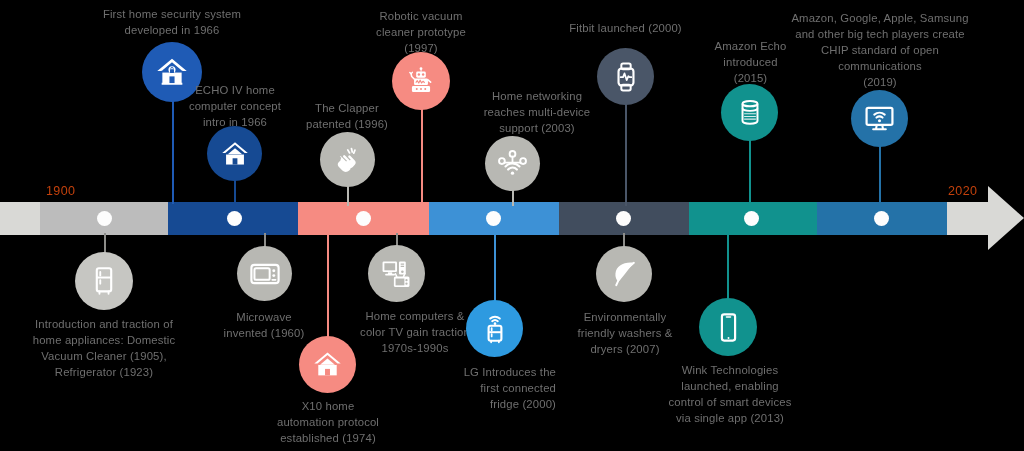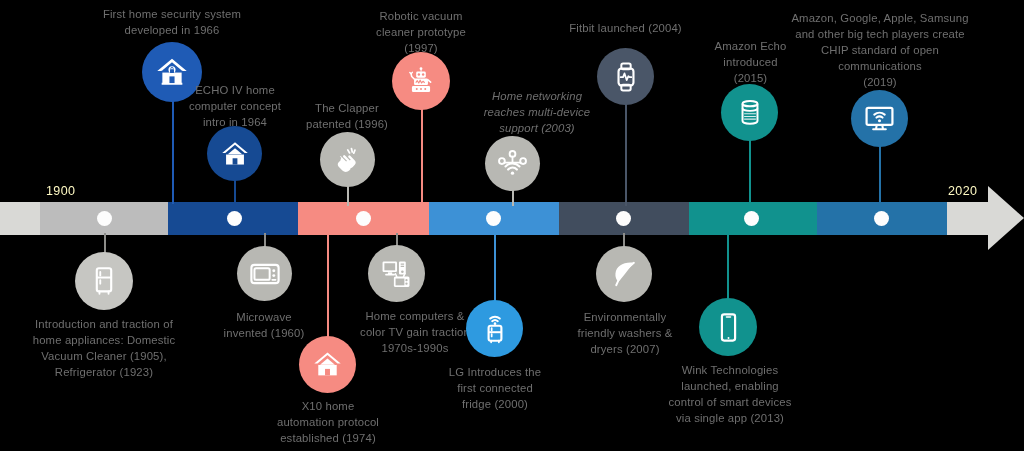--- a/index.html
+++ b/index.html
@@ -9,21 +9,21 @@
 
   
   .bar-seg{position:absolute;top:202px;height:33px;}
   .arrow-tail{position:absolute;top:202px;height:33px;background:#d9d9d6;}
   .arrow-head{position:absolute;top:186px;width:0;height:0;
               border-top:32px solid transparent;border-bottom:32px solid transparent;
               border-left:36px solid #d9d9d6;}
   .bar-dot{position:absolute;top:211px;width:15px;height:15px;border-radius:50%;
            background:#fdfdfd;}
 
-  .year{position:absolute;color:#fef9c3;font-size:12.5px;letter-spacing:.4px;}
+  .year{position:absolute;color:#c2410c;font-size:12.5px;letter-spacing:.4px;}
 
   
   .conn{position:absolute;width:2px;}
 
   
   .node{position:absolute;}
   .circ{position:absolute;border-radius:50%;display:flex;
         align-items:center;justify-content:center;}
   .circ svg{display:block;}
   .cap{position:absolute;color:#6f6f6f;font-size:11.3px;line-height:16px;
@@ -86,21 +86,21 @@
           <path d="M12 3.2 2.4 11.3h2.3L12 5.1l7.3 6.2h2.3L12 3.2Z" fill="#fff"></path>
           <rect x="5.3" y="12.3" width="13.4" height="7.6" fill="#fff"></rect>
           <rect x="10.2" y="15.2" width="3.6" height="4.7" fill="#164a93"></rect>
           <path d="M12 6.4 5.3 12.1h13.4L12 6.4Z" fill="#164a93"></path>
           <path d="M12 7.6 6.6 12.2h10.8L12 7.6Z" fill="#fff"></path>
         </svg>
       </span>
     </div>
     <div class="cap" style="left:170px;top:82px;width:130px;white-space:pre-line;">ECHO IV home
 computer concept
-intro in 1964</div>
+intro in 1966</div>
   </div>
 
   <div class="conn" style="left:347px;top:186px;height:20px;background:#b8b8b3;"></div>
   <div class="node">
     <div class="circ" style="left:320px;top:132px;width:55px;height:55px;background:#b8b8b3;">
       <span>
         <svg width="32" height="32" viewBox="0 0 24 24" fill="#fff">
           <path d="M14.6 3.4l.6 2.6M17.2 4.6l-.9 2.3M11.8 4.4l1.4 2.3" stroke="#fff" stroke-width="1.3" stroke-linecap="round" fill="none"></path>
           <path d="M7.1 10.3c-.9.9-.9 2.4 0 3.3l3.5 3.6c1.4 1.4 3.6 1.4 5 0l1.5-1.6c.9-.9.9-2.4 0-3.3l-3.4-3.5a.9.9 0 0 0-1.3 1.3l1.6 1.6-.6.6-3.6-3.7a.9.9 0 0 0-1.3 1.3l2.7 2.7-.6.6-3.5-3.6a.9.9 0 0 0-1.3 0" fill="#fff"></path>
           <path d="M6.6 12.1 5 13.7c-.9.9-.9 2.4 0 3.3l2.8 2.9c1.4 1.4 3.7 1.4 5.1 0l1.2-1.3" fill="#fff"></path>
@@ -146,38 +146,38 @@
           <circle cx="12" cy="5" r="2.1" fill="none" stroke="#fff" stroke-width="1.4"></circle>
           <circle cx="4.3" cy="10.2" r="2.1" fill="none" stroke="#fff" stroke-width="1.4"></circle>
           <circle cx="19.7" cy="10.2" r="2.1" fill="none" stroke="#fff" stroke-width="1.4"></circle>
           <path d="M12 7.1v4.2M12 11.3 6.2 11.3M12 11.3l5.8 0" stroke="#fff" stroke-width="1.3" fill="none" stroke-linecap="round"></path>
           <path d="M6.9 14.2a7 7 0 0 1 10.2 0" stroke="#fff" stroke-width="1.5" fill="none" stroke-linecap="round"></path>
           <path d="M8.8 16.4a4.3 4.3 0 0 1 6.4 0" stroke="#fff" stroke-width="1.5" fill="none" stroke-linecap="round"></path>
           <circle cx="12" cy="19" r="1.2" fill="#fff"></circle>
         </svg>
       </span>
     </div>
-    <div class="cap" style="left:462px;top:88px;width:150px;white-space:pre-line;font-style:italic;">Home networking
+    <div class="cap" style="left:462px;top:88px;width:150px;white-space:pre-line;">Home networking
 reaches multi-device
 support (2003)</div>
   </div>
 
   <div class="conn" style="left:625px;top:104px;height:102px;background:#4a5668;"></div>
   <div class="node">
     <div class="circ" style="left:597px;top:48px;width:57px;height:57px;background:#4a5668;">
       <span>
         <svg width="32" height="32" viewBox="0 0 24 24">
           <rect x="8.5" y="1.8" width="7" height="4.4" rx="1.3" fill="none" stroke="#fff" stroke-width="1.5"></rect>
           <rect x="8.5" y="17.8" width="7" height="4.4" rx="1.3" fill="none" stroke="#fff" stroke-width="1.5"></rect>
           <rect x="6.4" y="5.6" width="11.2" height="12.8" rx="2.3" fill="none" stroke="#fff" stroke-width="1.6"></rect>
           <path d="M8 12.1h1.8l1.1-2.8 1.6 5 1.3-2.9.9 .7H16" stroke="#fff" stroke-width="1.3" fill="none" stroke-linecap="round" stroke-linejoin="round"></path>
         </svg>
       </span>
     </div>
-    <div class="cap" style="left:553px;top:20px;width:145px;white-space:pre-line;">Fitbit launched (2004)</div>
+    <div class="cap" style="left:553px;top:20px;width:145px;white-space:pre-line;">Fitbit launched (2000)</div>
   </div>
 
   <div class="conn" style="left:749px;top:140px;height:66px;background:#11928e;"></div>
   <div class="node">
     <div class="circ" style="left:721px;top:84px;width:57px;height:57px;background:#11928e;">
       <span>
         <svg width="32" height="32" viewBox="0 0 24 24">
           <ellipse cx="12" cy="5" rx="5.6" ry="2" fill="none" stroke="#fff" stroke-width="1.5"></ellipse>
           <path d="M6.4 5v13c0 1.1 2.5 2 5.6 2s5.6-.9 5.6-2V5" fill="none" stroke="#fff" stroke-width="1.5"></path>
           <path d="M6.4 8.4c0 1.1 2.5 2 5.6 2s5.6-.9 5.6-2" fill="none" stroke="#fff" stroke-width="1.3"></path>
@@ -296,21 +296,21 @@
           <path d="M8.4 4.2a5.4 5.4 0 0 1 7.2 0" stroke="#fff" stroke-width="1.5" fill="none" stroke-linecap="round"></path>
           <path d="M9.9 6.1a3.2 3.2 0 0 1 4.2 0" stroke="#fff" stroke-width="1.5" fill="none" stroke-linecap="round"></path>
           <circle cx="12" cy="8" r="1" fill="#fff"></circle>
           <rect x="7.2" y="9.6" width="9.6" height="11.2" rx="1.5" fill="none" stroke="#fff" stroke-width="1.6"></rect>
           <path d="M7.2 14.4h9.6" stroke="#fff" stroke-width="1.5"></path>
           <path d="M9.5 11.3v1.8M9.5 15.8v1.8" stroke="#fff" stroke-width="1.3" stroke-linecap="round"></path>
           <path d="M9.1 20.8v1.2M14.9 20.8v1.2" stroke="#fff" stroke-width="1.3" stroke-linecap="round"></path>
         </svg>
       </span>
     </div>
-    <div class="cap" style="left:434px;top:364px;width:122px;white-space:pre-line;">LG Introduces the
+    <div class="cap" style="left:434px;top:364px;width:122px;white-space:pre-line;text-align:right;">LG Introduces the
 first connected
 fridge (2000)</div>
   </div>
 
   <div class="conn" style="left:623px;top:233px;height:16px;background:#8d8d8a;"></div>
   <div class="node">
     <div class="circ" style="left:596px;top:246px;width:56px;height:56px;background:#b8b8b3;">
       <span>
         <svg width="32" height="32" viewBox="0 0 24 24">
           <path d="M19.4 3.6c-7.5-.9-13.2 2.2-13.8 8.1-.3 2.7.7 4.9 2.2 6.2C10.8 15 14 9.8 19.4 3.6Z" fill="#fff"></path>

